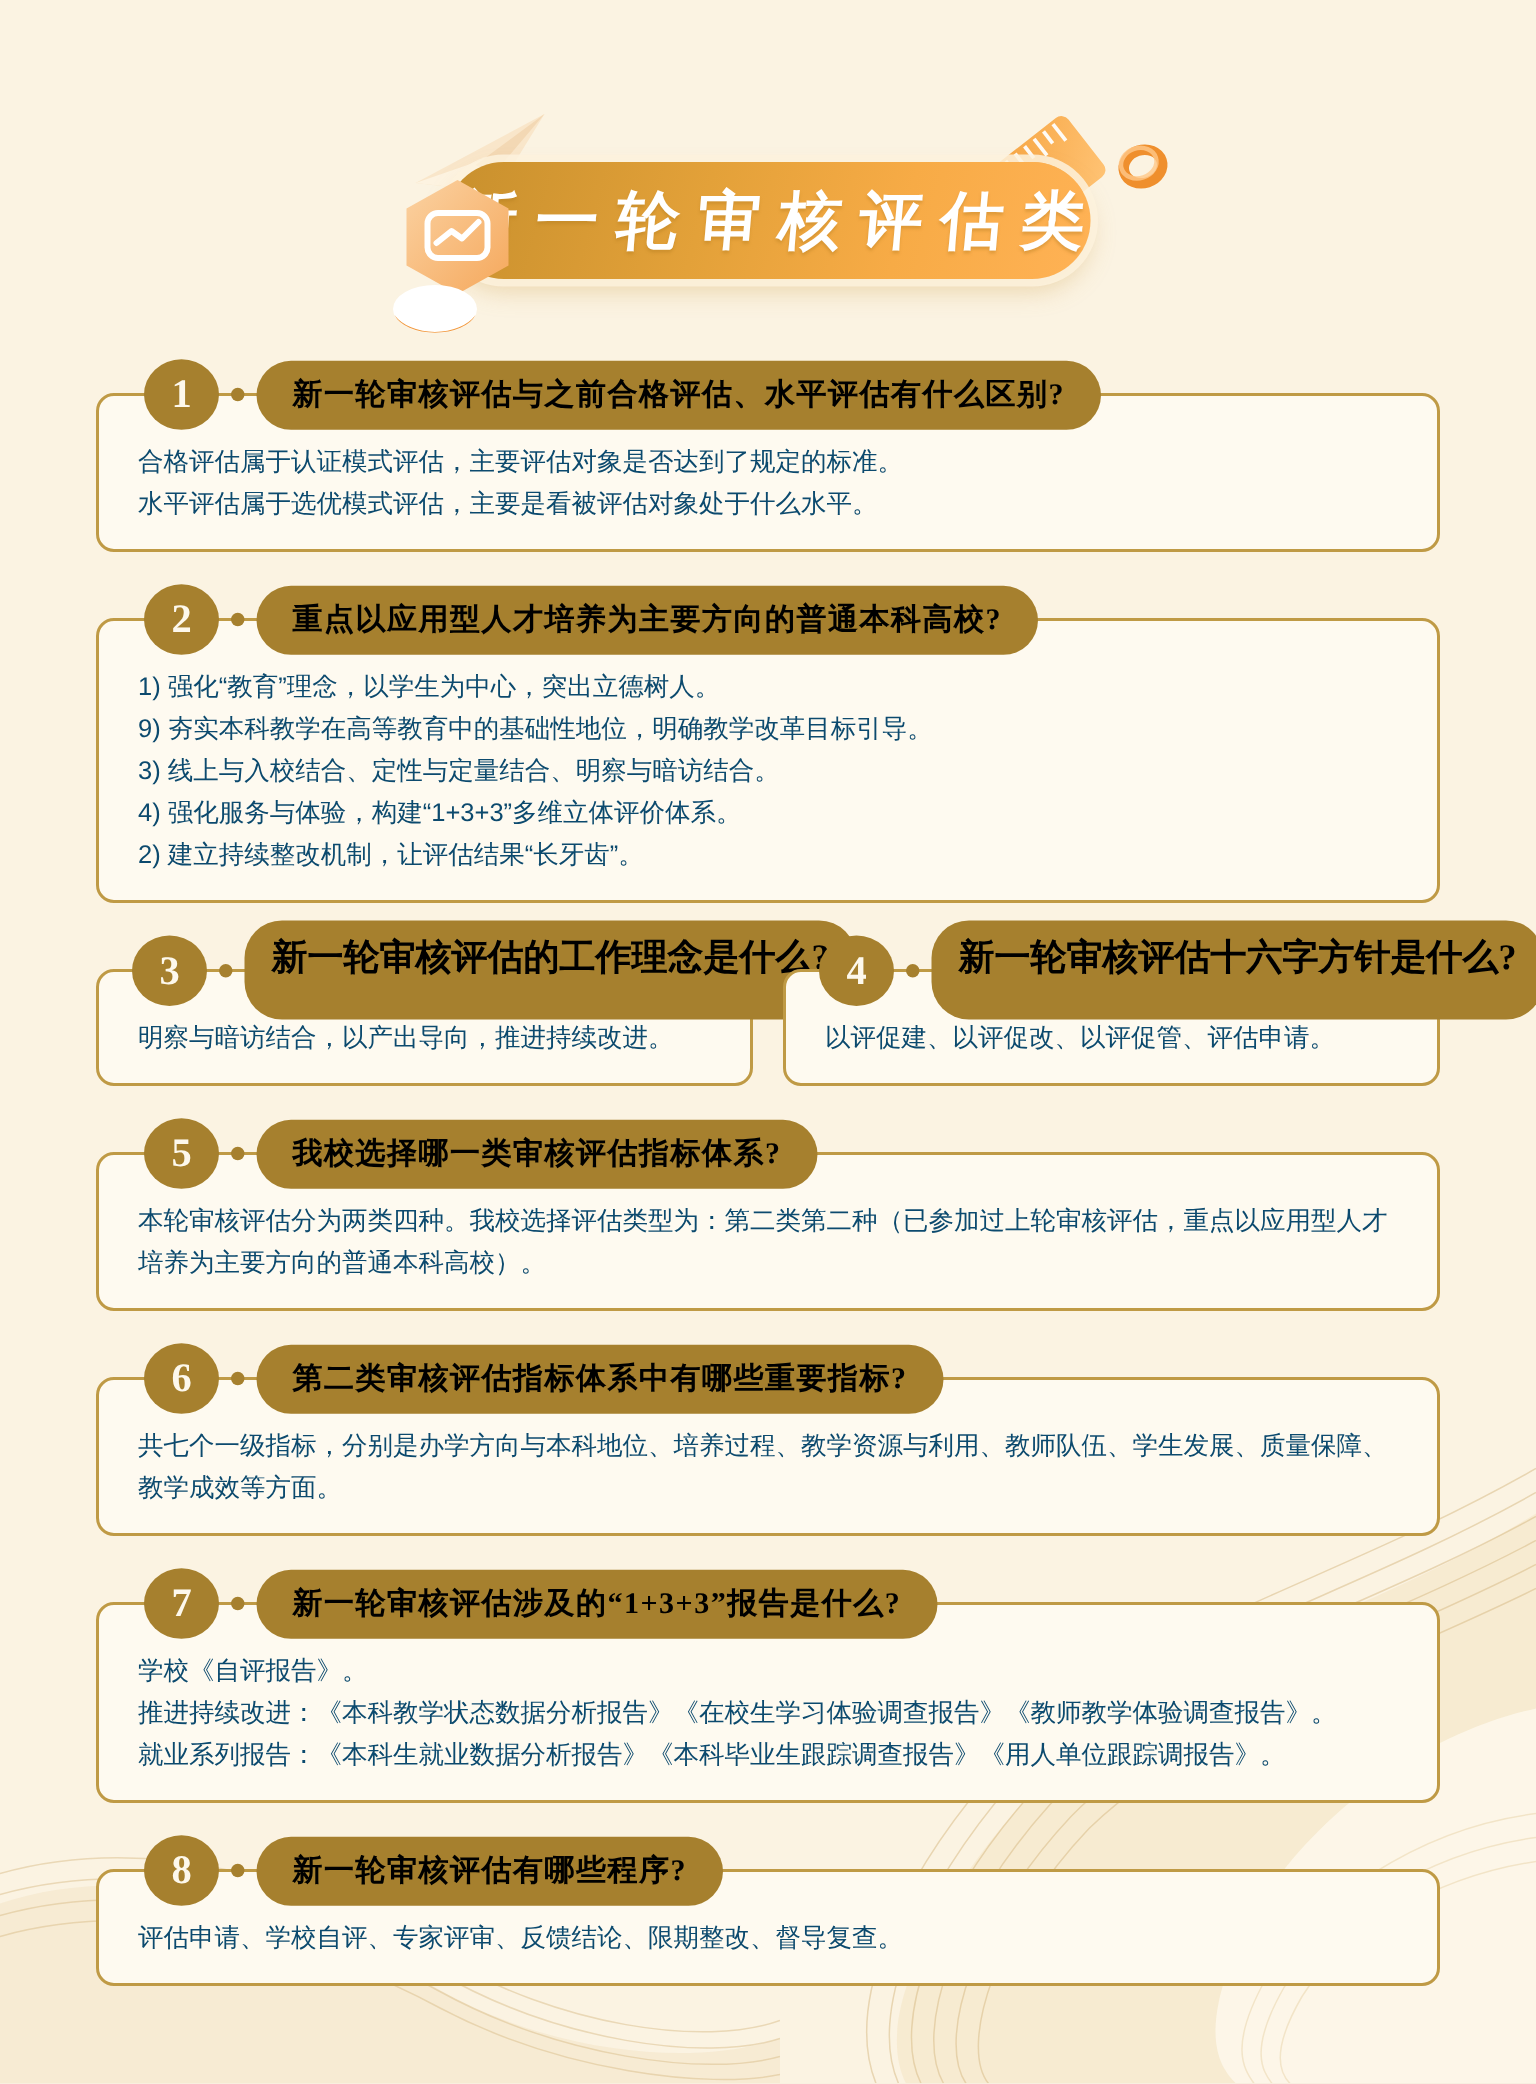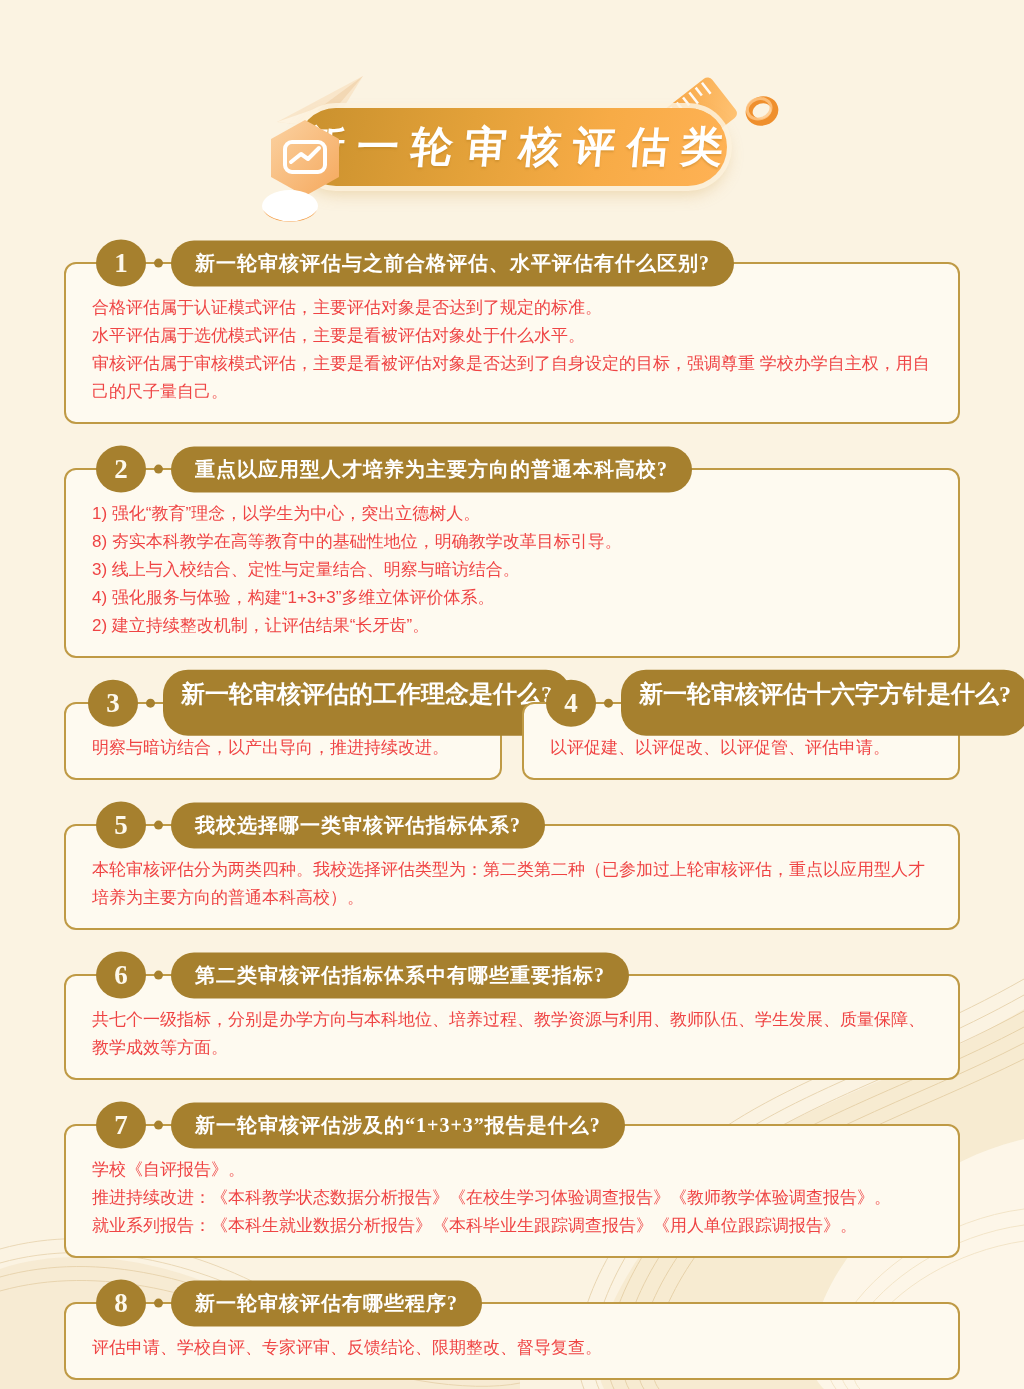--- a/index.html
+++ b/index.html
@@ -78,31 +78,31 @@
     font-weight:bold;font-size:27px;
     display:flex;align-items:center;justify-content:center;
     flex:0 0 auto;
   }
   .qa-dot{
     width:9px;height:9px;border-radius:50%;
     background:#a6802e;margin:0 8px;flex:0 0 auto;
   }
   .qa-banner{
     background:#a6802e;
-    color:#ffffff;
+    color:#000000;
     border-radius:25px;
     padding:9px 24px 10px;
     font-family:"Liberation Serif","DejaVu Serif",serif;
     font-weight:bold;font-size:20px;
     letter-spacing:1px;
   }
   .qa-box p{
     margin:0;
     font-size:17px;line-height:28px;
-    color:#ef4444;
+    color:#0c4a6e;
   }
   .qa-row{display:flex;gap:20px;margin-bottom:44px;}
   .qa-row .qa-box{flex:1;margin-bottom:0;}
   .qa-row .qa-banner{font-size:24px;padding:8px 18px 26px;letter-spacing:0;}
   .qa-row .qa-head{left:22px;}
 </style>
 </head>
 <body>
 
 <div class="page">
@@ -194,31 +194,30 @@
   <main class="content">
 
     <section class="qa-box">
       <div class="qa-head">
         <div class="qa-num">1</div>
         <div class="qa-dot"></div>
         <div class="qa-banner">新一轮审核评估与之前合格评估、水平评估有什么区别?</div>
       </div>
       <p>合格评估属于认证模式评估，主要评估对象是否达到了规定的标准。</p>
       <p>水平评估属于选优模式评估，主要是看被评估对象处于什么水平。</p>
-      <p>审核评估属于审核模式评估，主要是看被评估对象是否达到了自身设定的目标，强调尊重 学校办学自主权，用自己的尺子量自己。</p>
     </section>
 
     <section class="qa-box">
       <div class="qa-head">
         <div class="qa-num">2</div>
         <div class="qa-dot"></div>
         <div class="qa-banner">重点以应用型人才培养为主要方向的普通本科高校?</div>
       </div>
       <p>1) 强化“教育”理念，以学生为中心，突出立德树人。</p>
-      <p>8) 夯实本科教学在高等教育中的基础性地位，明确教学改革目标引导。</p>
+      <p>9) 夯实本科教学在高等教育中的基础性地位，明确教学改革目标引导。</p>
       <p>3) 线上与入校结合、定性与定量结合、明察与暗访结合。</p>
       <p>4) 强化服务与体验，构建“1+3+3”多维立体评价体系。</p>
       <p>2) 建立持续整改机制，让评估结果“长牙齿”。</p>
     </section>
 
     <div class="qa-row">
       <section class="qa-box">
         <div class="qa-head">
           <div class="qa-num">3</div>
           <div class="qa-dot"></div>

